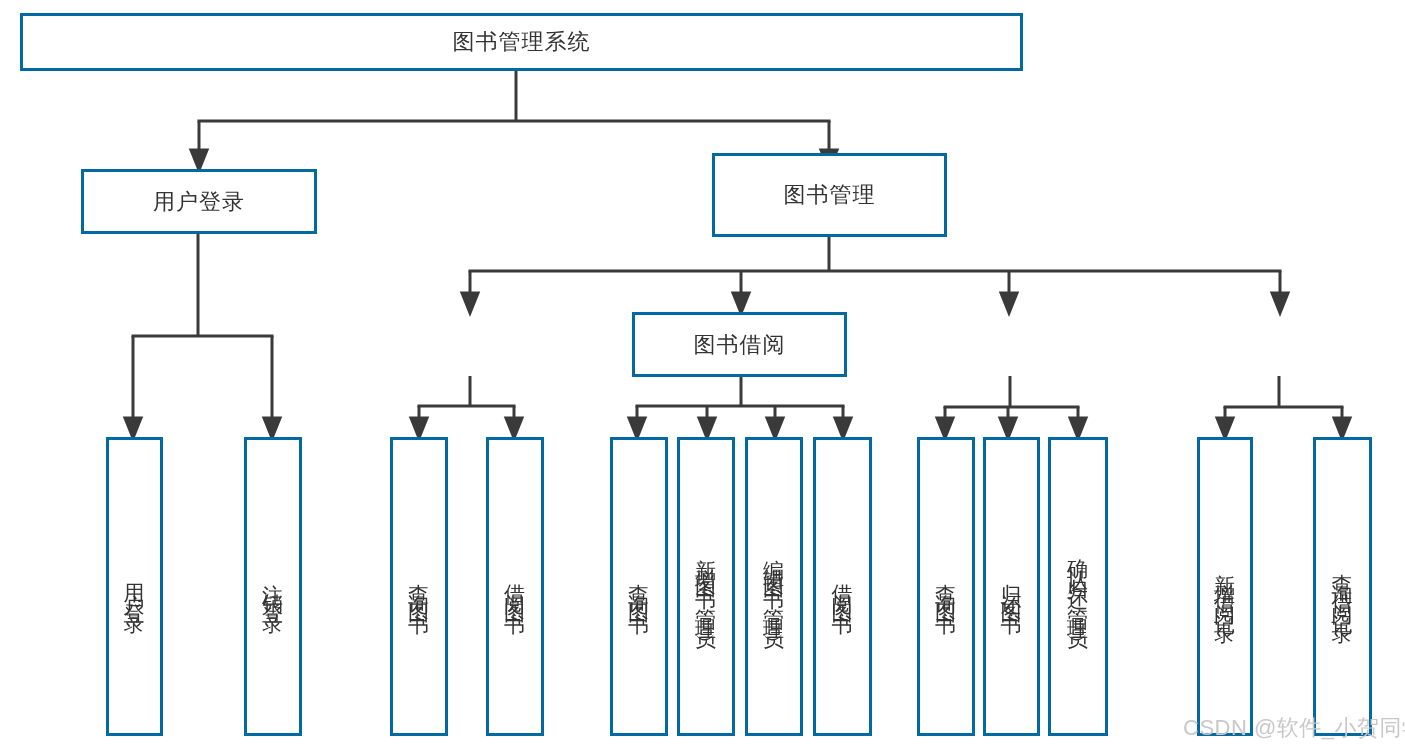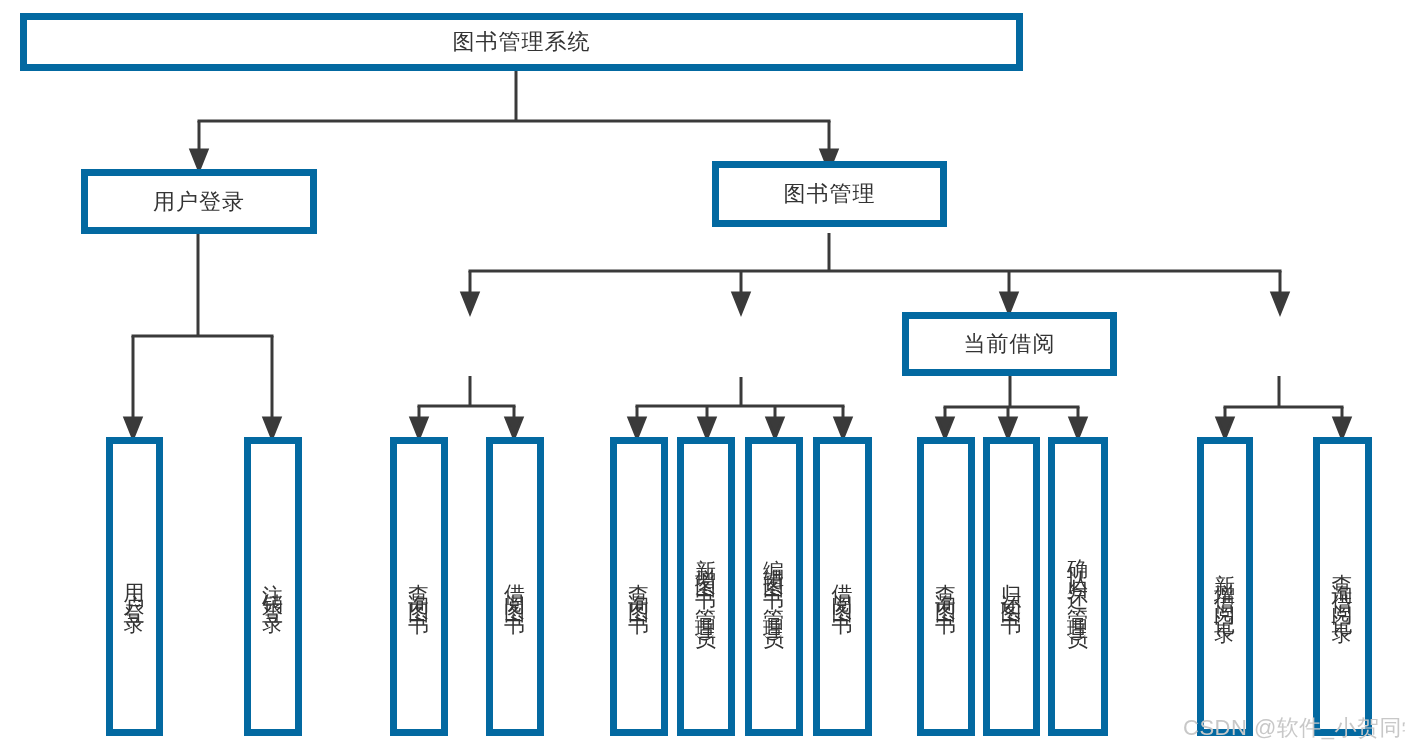--- a/index.html
+++ b/index.html
@@ -13,21 +13,21 @@
   }
   svg.connectors {
     position: absolute;
     left: 0; top: 0;
     width: 1405px; height: 747px;
     z-index: 1;
   }
   .box {
     position: absolute;
     box-sizing: border-box;
-    border: 7px solid #0369a1;
+    border: 3px solid #0369a1;
     background: #ffffff;
     display: flex;
     align-items: center;
     justify-content: center;
     z-index: 2;
   }
   .hlabel {
     font-size: 22px;
     color: #333333;
     letter-spacing: 1px;
@@ -121,26 +121,26 @@
     </g>
   </svg>
 
   <div class="box" style="left:20px; top:13px; width:1003px; height:58px;">
     <span class="hlabel">图书管理系统</span>
   </div>
 
   <div class="box" style="left:81px; top:169px; width:236px; height:65px;">
     <span class="hlabel">用户登录</span>
   </div>
-  <div class="box" style="left:712px; top:161px; width:235px; height:66px;">
+  <div class="box" style="left:712px; top:153px; width:235px; height:84px;">
     <span class="hlabel">图书管理</span>
   </div>
 
-  <div class="box" style="left:902px; top:312px; width:215px; height:64px;">
-    <span class="hlabel">当前借阅</span>
+  <div class="box" style="left:632px; top:312px; width:215px; height:65px;">
+    <span class="hlabel">图书借阅</span>
   </div>
 
   <div class="box leaf" style="left:106px; top:437px; width:57px; height:299px;">
     <span>用户登录</span>
   </div>
   <div class="box leaf" style="left:244px; top:437px; width:58px; height:299px;">
     <span>注销登录</span>
   </div>
 
   <div class="box leaf" style="left:390px; top:437px; width:58px; height:299px;">

